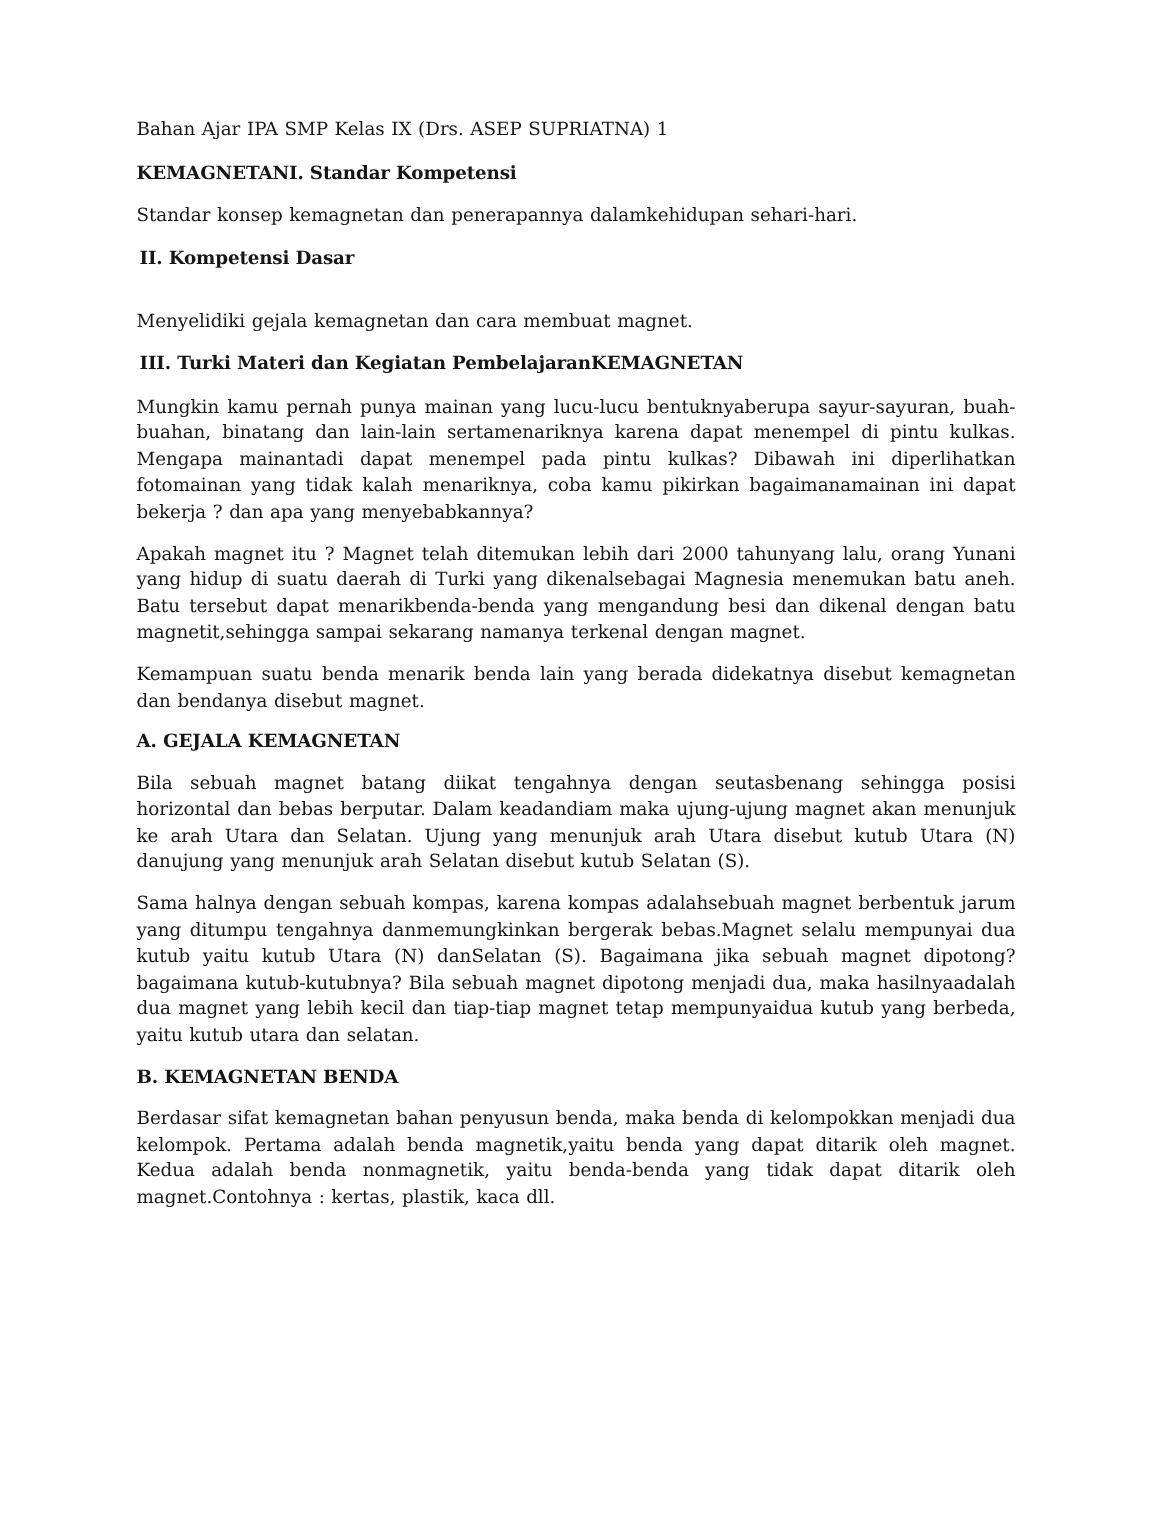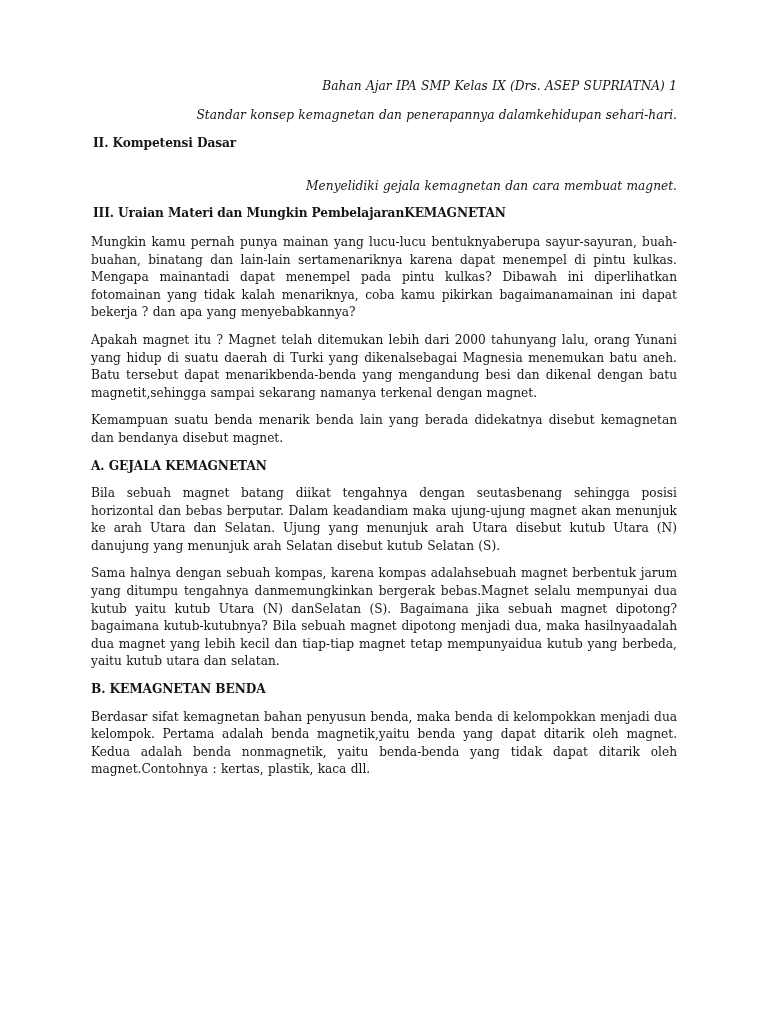--- a/index.html
+++ b/index.html
@@ -30,38 +30,38 @@
     }
     .h {
       margin: 0 0 10px 0;
       font-weight: bold;
       letter-spacing: -0.1px;
     }
     .h.indent {
       padding-left: 2px;
     }
     .single {
-      text-align: right;
-      font-style: italic;
+      text-align: left;
     }
   </style>
 </head>
 <body>
 
 <div class="page">
   <p class="p single" style="margin-bottom:11px;">Bahan Ajar IPA SMP Kelas IX (Drs. ASEP SUPRIATNA) 1</p>
 
+  <p class="h" style="margin-bottom:11px;">KEMAGNETANI. Standar Kompetensi</p>
 
   <p class="p single" style="margin-bottom:11px;">Standar konsep kemagnetan dan penerapannya dalamkehidupan sehari-hari.</p>
 
   <p class="h indent" style="margin-bottom:25px;">II. Kompetensi Dasar</p>
 
   <p class="p single" style="">Menyelidiki gejala kemagnetan dan cara membuat magnet.</p>
 
-  <p class="h indent" style="margin-bottom:11px;">III. Uraian Materi dan Mungkin PembelajaranKEMAGNETAN</p>
+  <p class="h indent" style="margin-bottom:11px;">III. Turki Materi dan Kegiatan PembelajaranKEMAGNETAN</p>
 
   <p class="p">Mungkin kamu pernah punya mainan yang lucu-lucu bentuknyaberupa sayur-sayuran, buah-buahan, binatang dan lain-lain sertamenariknya karena dapat menempel di pintu kulkas. Mengapa mainantadi dapat menempel pada pintu kulkas? Dibawah ini diperlihatkan fotomainan yang tidak kalah menariknya, coba kamu pikirkan bagaimanamainan ini dapat bekerja ? dan apa yang menyebabkannya?</p>
   <p class="p">Apakah magnet itu ? Magnet telah ditemukan lebih dari 2000 tahunyang lalu, orang Yunani yang hidup di suatu daerah di Turki yang dikenalsebagai Magnesia menemukan batu aneh. Batu tersebut dapat menarikbenda-benda yang mengandung besi dan dikenal dengan batu magnetit,sehingga sampai sekarang namanya terkenal dengan magnet.</p>
   <p class="p">Kemampuan suatu benda menarik benda lain yang berada didekatnya disebut kemagnetan dan bendanya disebut magnet.</p>
 
   <p class="h">A. GEJALA KEMAGNETAN</p>
   <p class="p">Bila sebuah magnet batang diikat tengahnya dengan seutasbenang sehingga posisi horizontal dan bebas berputar. Dalam keadandiam maka ujung-ujung magnet akan menunjuk ke arah Utara dan Selatan. Ujung yang menunjuk arah Utara disebut kutub Utara (N) danujung yang menunjuk arah Selatan disebut kutub Selatan (S).</p>
   <p class="p">Sama halnya dengan sebuah kompas, karena kompas adalahsebuah magnet berbentuk jarum yang ditumpu tengahnya danmemungkinkan bergerak bebas.Magnet selalu mempunyai dua kutub yaitu kutub Utara (N) danSelatan (S). Bagaimana jika sebuah magnet dipotong? bagaimana kutub-kutubnya? Bila sebuah magnet dipotong menjadi dua, maka hasilnyaadalah dua magnet yang lebih kecil dan tiap-tiap magnet tetap mempunyaidua kutub yang berbeda, yaitu kutub utara dan selatan.</p>
 
   <p class="h">B. KEMAGNETAN BENDA</p>

